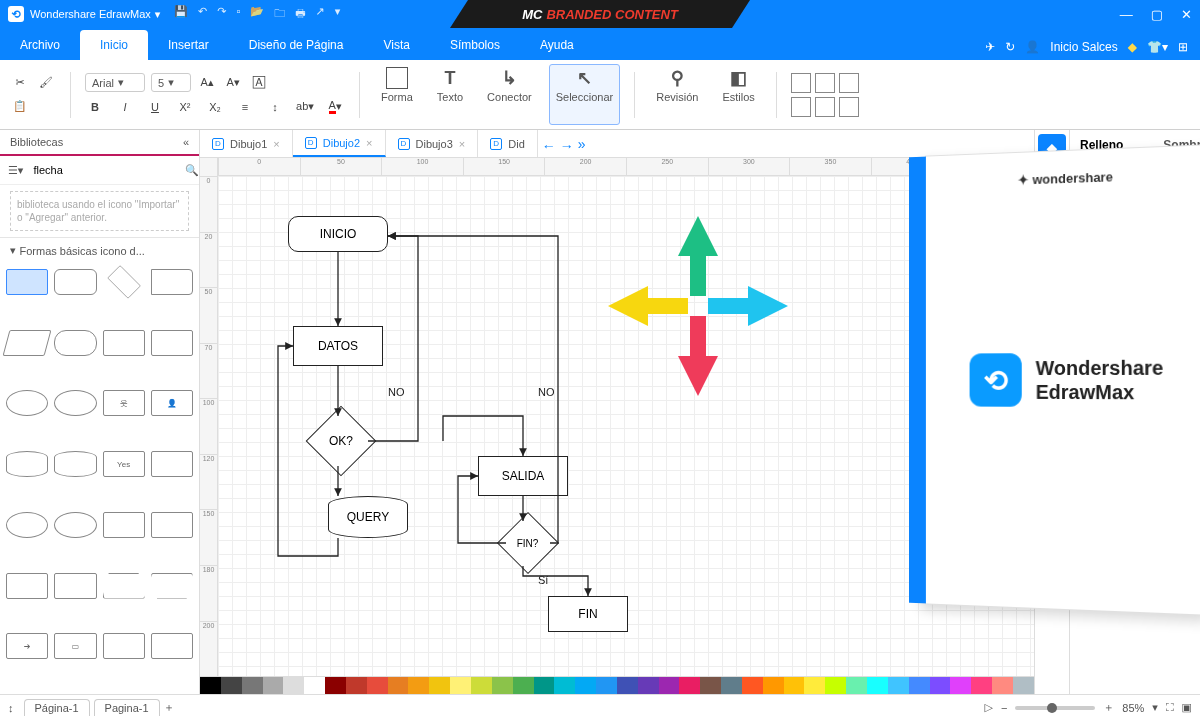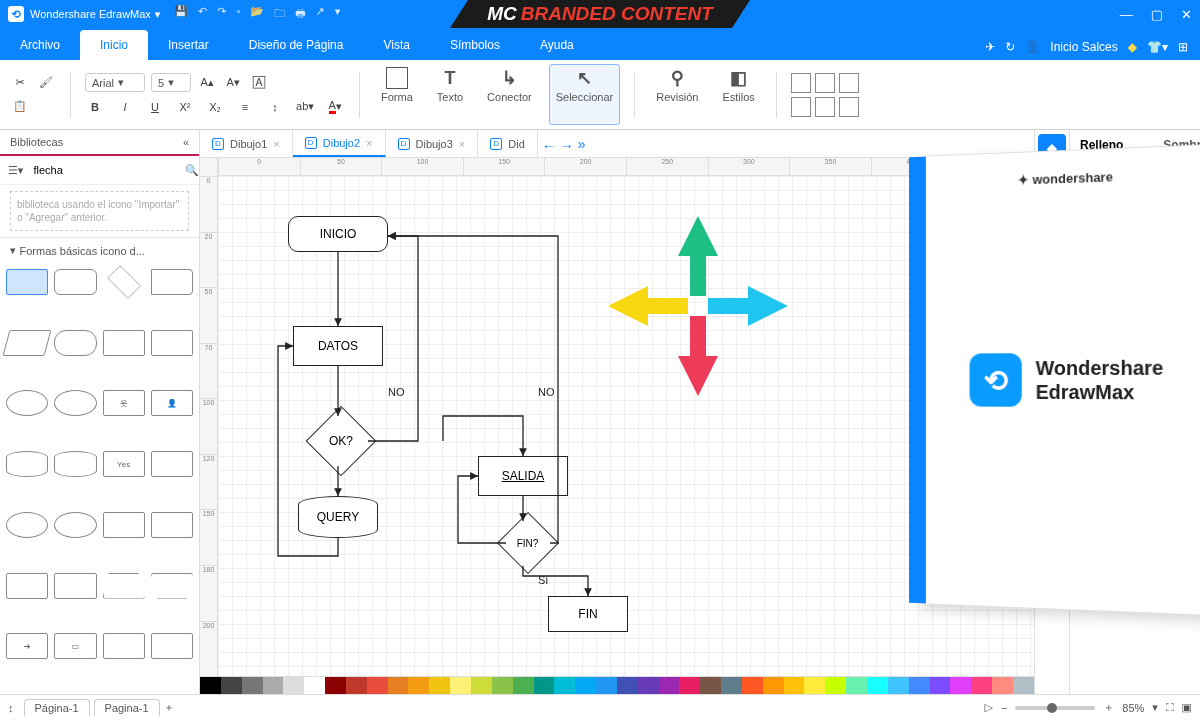--- a/index.html
+++ b/index.html
@@ -47,41 +47,41 @@
 .ruler-v { width:18px; background:#f5f5f5; border-right:1px solid #ddd; font-size:7px; color:#888; display:flex; flex-direction:column; padding-top:18px;}
 .ruler-v span{ flex:1; text-align:center; border-top:1px solid #ddd;}
 .canvas-area { flex:1; position:relative; overflow:hidden;}
 .ruler-h { height:18px; background:#f5f5f5; border-bottom:1px solid #ddd; font-size:7px; color:#888; display:flex;}
 .ruler-h span{ flex:1; text-align:center; border-left:1px solid #ddd;}
 .canvas { position:absolute; top:18px; left:0; right:0; bottom:0; background:#fff; background-image:linear-gradient(#eee 1px,transparent 1px),linear-gradient(90deg,#eee 1px,transparent 1px); background-size:14px 14px;}
 .node { position:absolute; background:#fff; border:1.5px solid #222; font-size:12px; font-weight:500; display:flex; align-items:center; justify-content:center; }
 .node.round { border-radius:10px; }
 .node.diamond { transform:rotate(45deg); }
 .node.diamond span{ transform:rotate(-45deg); }
-.node.cyl { border-radius:50% / 20%; }
+.node.cyl { border-radius:50% / 20%;margin-left:30px; }
 .lbl { position:absolute; font-size:11px; color:#222;}
 svg.flow { position:absolute; top:0; left:0; width:100%; height:100%; pointer-events:none;}
 .arrows-demo { position:absolute; }
 .vtoolbar { width:36px; border-left:1px solid #ddd; border-right:1px solid #ddd; display:flex; flex-direction:column; align-items:center; padding:4px 0; gap:6px;}
 .vtoolbar .vb { width:28px; height:28px; border-radius:4px; display:flex; align-items:center; justify-content:center; color:#555; cursor:pointer; font-size:14px;}
 .vtoolbar .vb.active { background:#0a84ff; color:#fff;}
 .right { width:130px; display:flex; flex-direction:column; font-size:11px; color:#555; padding:8px 10px; gap:12px;}
 .right .rtabs { display:flex; gap:40px; font-size:12px; font-weight:600; color:#555;}
 .right .rtabs .on{ color:#000;}
 .right .opt { font-size:11px; color:#888; display:flex; align-items:center; gap:6px;}
 .right .opt::before{content:""; width:10px;height:10px;border:1px solid #bbb; border-radius:50%;}
 .colorstrip { height:18px; display:flex; border-top:1px solid #ddd;}
 .colorstrip span { flex:1; }
 .statusbar { height:26px; border-top:1px solid #ddd; display:flex; align-items:center; font-size:11px; color:#555; padding:0 8px; gap:10px;}
 .statusbar .pages { display:flex; gap:4px; align-items:center;}
 .statusbar .pages .ptab { padding:2px 10px; border:1px solid #ccc; border-bottom:none; border-radius:4px 4px 0 0;}
 .statusbar .zoom { margin-left:auto; display:flex; gap:8px; align-items:center;}
 .statusbar .slider { width:80px; height:4px; background:#ccc; border-radius:2px; position:relative;}
 .statusbar .slider::after{content:"";position:absolute; left:40%; top:-3px; width:10px;height:10px;border-radius:50%;background:#666;}
-.brand-banner { position:absolute; top:0; left:50%; transform:translateX(-50%); width:300px; height:28px; background:#1b1b1b; color:#ef3b2d; font-weight:800; font-style:italic; font-size:19px; display:flex; align-items:center; justify-content:center; z-index:50; clip-path:polygon(6% 0,100% 0,94% 100%,0 100%);}
+.brand-banner { position:absolute; top:0; left:50%; transform:translateX(-50%); width:300px; height:28px; background:#1b1b1b; color:#ef3b2d; font-weight:800; font-style:italic; font-size:13px; display:flex; align-items:center; justify-content:center; z-index:50; clip-path:polygon(6% 0,100% 0,94% 100%,0 100%);}
 .brand-banner b { color:#fff; margin-right:4px;}
 .product-box { position:absolute; right:-10px; top:150px; width:290px; height:460px; background:#fff; border:1px solid #e0e0e0; box-shadow:-4px 6px 12px rgba(0,0,0,.15); transform:perspective(800px) rotateY(-8deg); display:flex; align-items:center; justify-content:center; flex-direction:column; gap:10px; z-index:40;}
 .product-box .spine{ position:absolute; left:-18px; top:0; bottom:0; width:18px; background:#0a84ff;}
 .product-box .ws { position:absolute; top:20px; font-size:13px; font-weight:600; color:#333; display:flex; align-items:center; gap:4px;}
 .product-box .ws::before{content:"✦"; color:#333;}
 .product-box .appicon{ width:54px;height:54px; background:#0a9bff; border-radius:12px; display:flex; align-items:center; justify-content:center; color:#fff; font-size:30px; font-weight:bold;}
 .product-box .name { font-size:20px; font-weight:700; color:#222; line-height:1.2; }
 .product-box .row2{display:flex; gap:14px; align-items:center;}
 </style>
 </head>
@@ -317,21 +317,21 @@
             </div>
           <div class="node" style="left:75px; top:150px; width:90px; height:40px;">
               <span>DATOS</span>
             </div>
           <div class="node diamond" style="left:98px; top:240px; width:50px; height:50px;">
               <span>OK?</span>
             </div>
           <div class="node cyl" style="left:80px; top:320px; width:80px; height:42px;">
               <span>QUERY</span>
             </div>
-          <div class="node" style="left:260px; top:280px; width:90px; height:40px;text-decoration:underline;">
+          <div class="node" style="left:260px; top:280px; width:90px; height:40px;">
               <span>SALIDA</span>
             </div>
           <div class="node diamond" style="left:288px; top:345px; width:44px; height:44px; font-size:10px">
               <span>FIN?</span>
             </div>
           <div class="node" style="left:330px; top:420px; width:80px; height:36px;">
               <span>FIN</span>
             </div>
           <div class="lbl" style="left:170px; top:210px">NO</div>
           <div class="lbl" style="left:320px; top:210px">NO</div>

